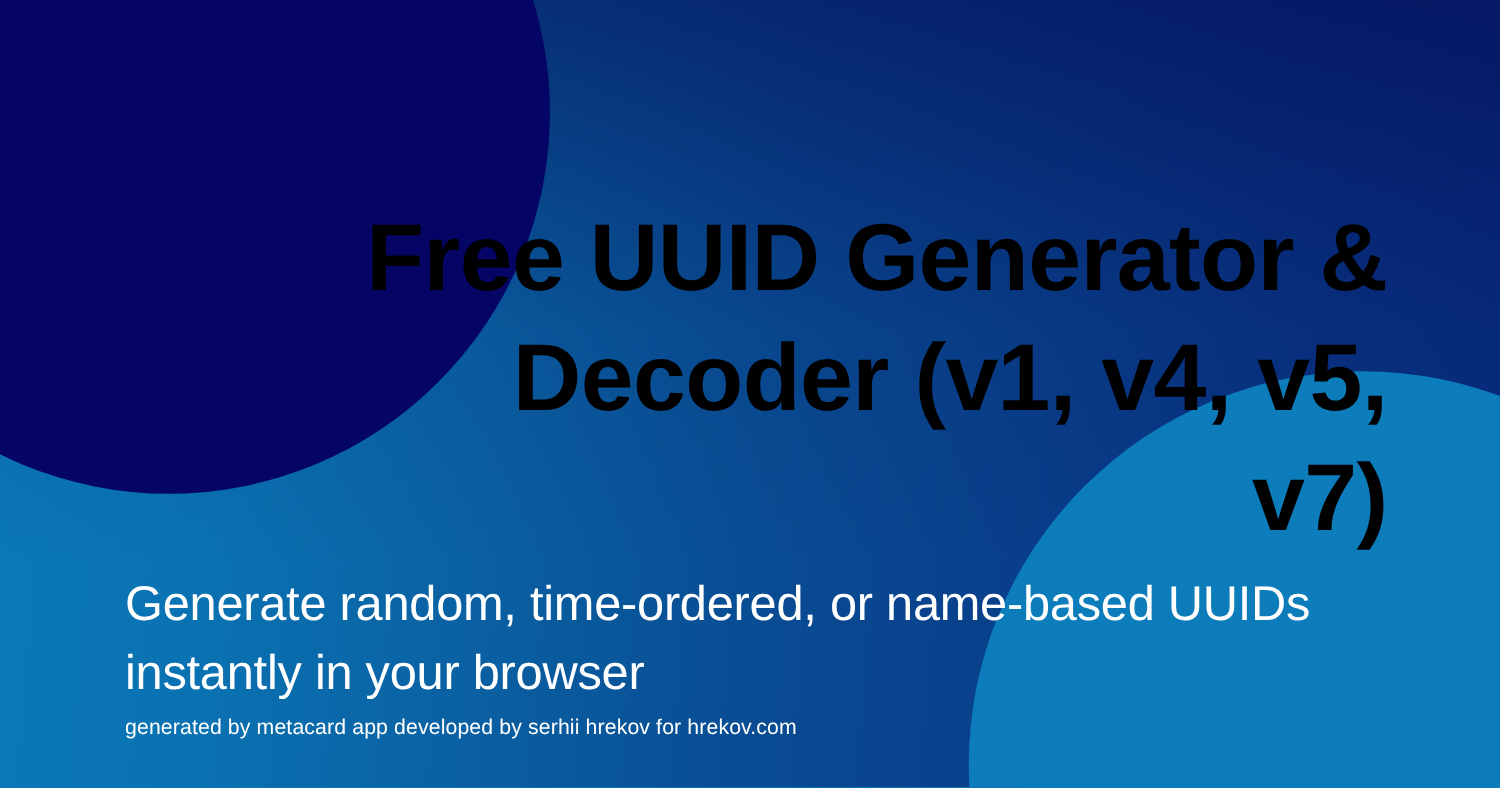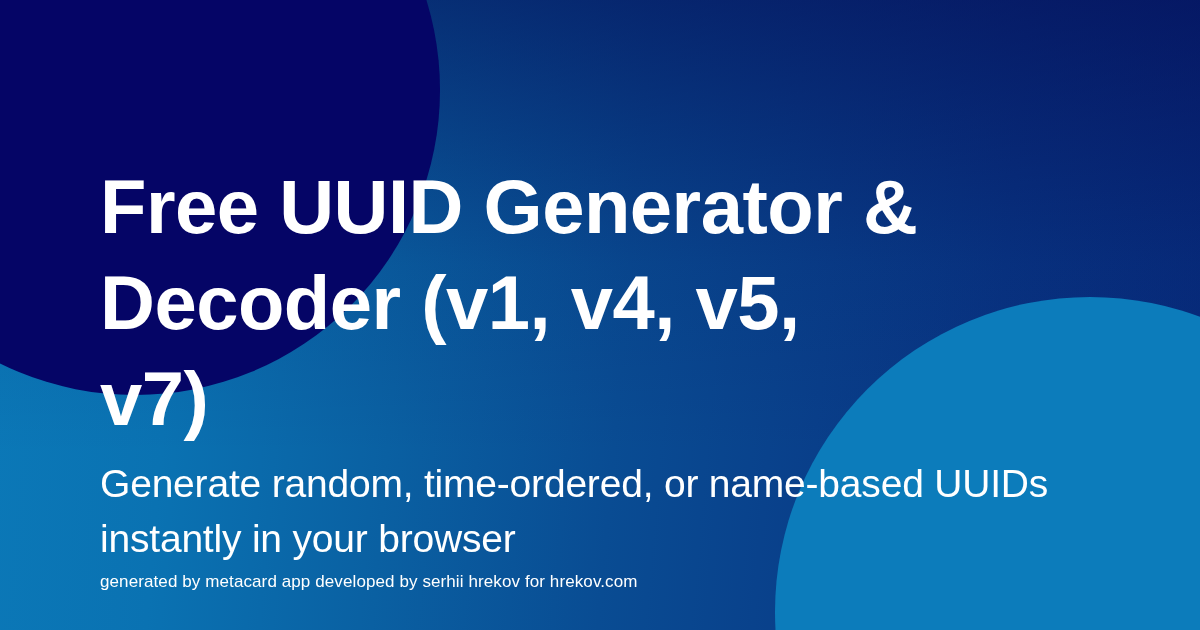--- a/index.html
+++ b/index.html
@@ -77,22 +77,23 @@
     position: absolute;
     top: 159px;
     left: 0;
     width: 1010px;
     margin: 0;
     font-family: "Liberation Sans", sans-serif;
     font-size: 76px;
     font-weight: 700;
     line-height: 96px;
     letter-spacing: -0.5px;
-    color: #ffffff;
+    color: #000000;
     white-space: pre-line;
+    text-align: right;
   }
 
   .subhead {
     position: absolute;
     top: 456px;
     left: 0;
     width: 1180px;
     margin: 0;
     font-family: "Liberation Sans", sans-serif;
     font-size: 39px;

